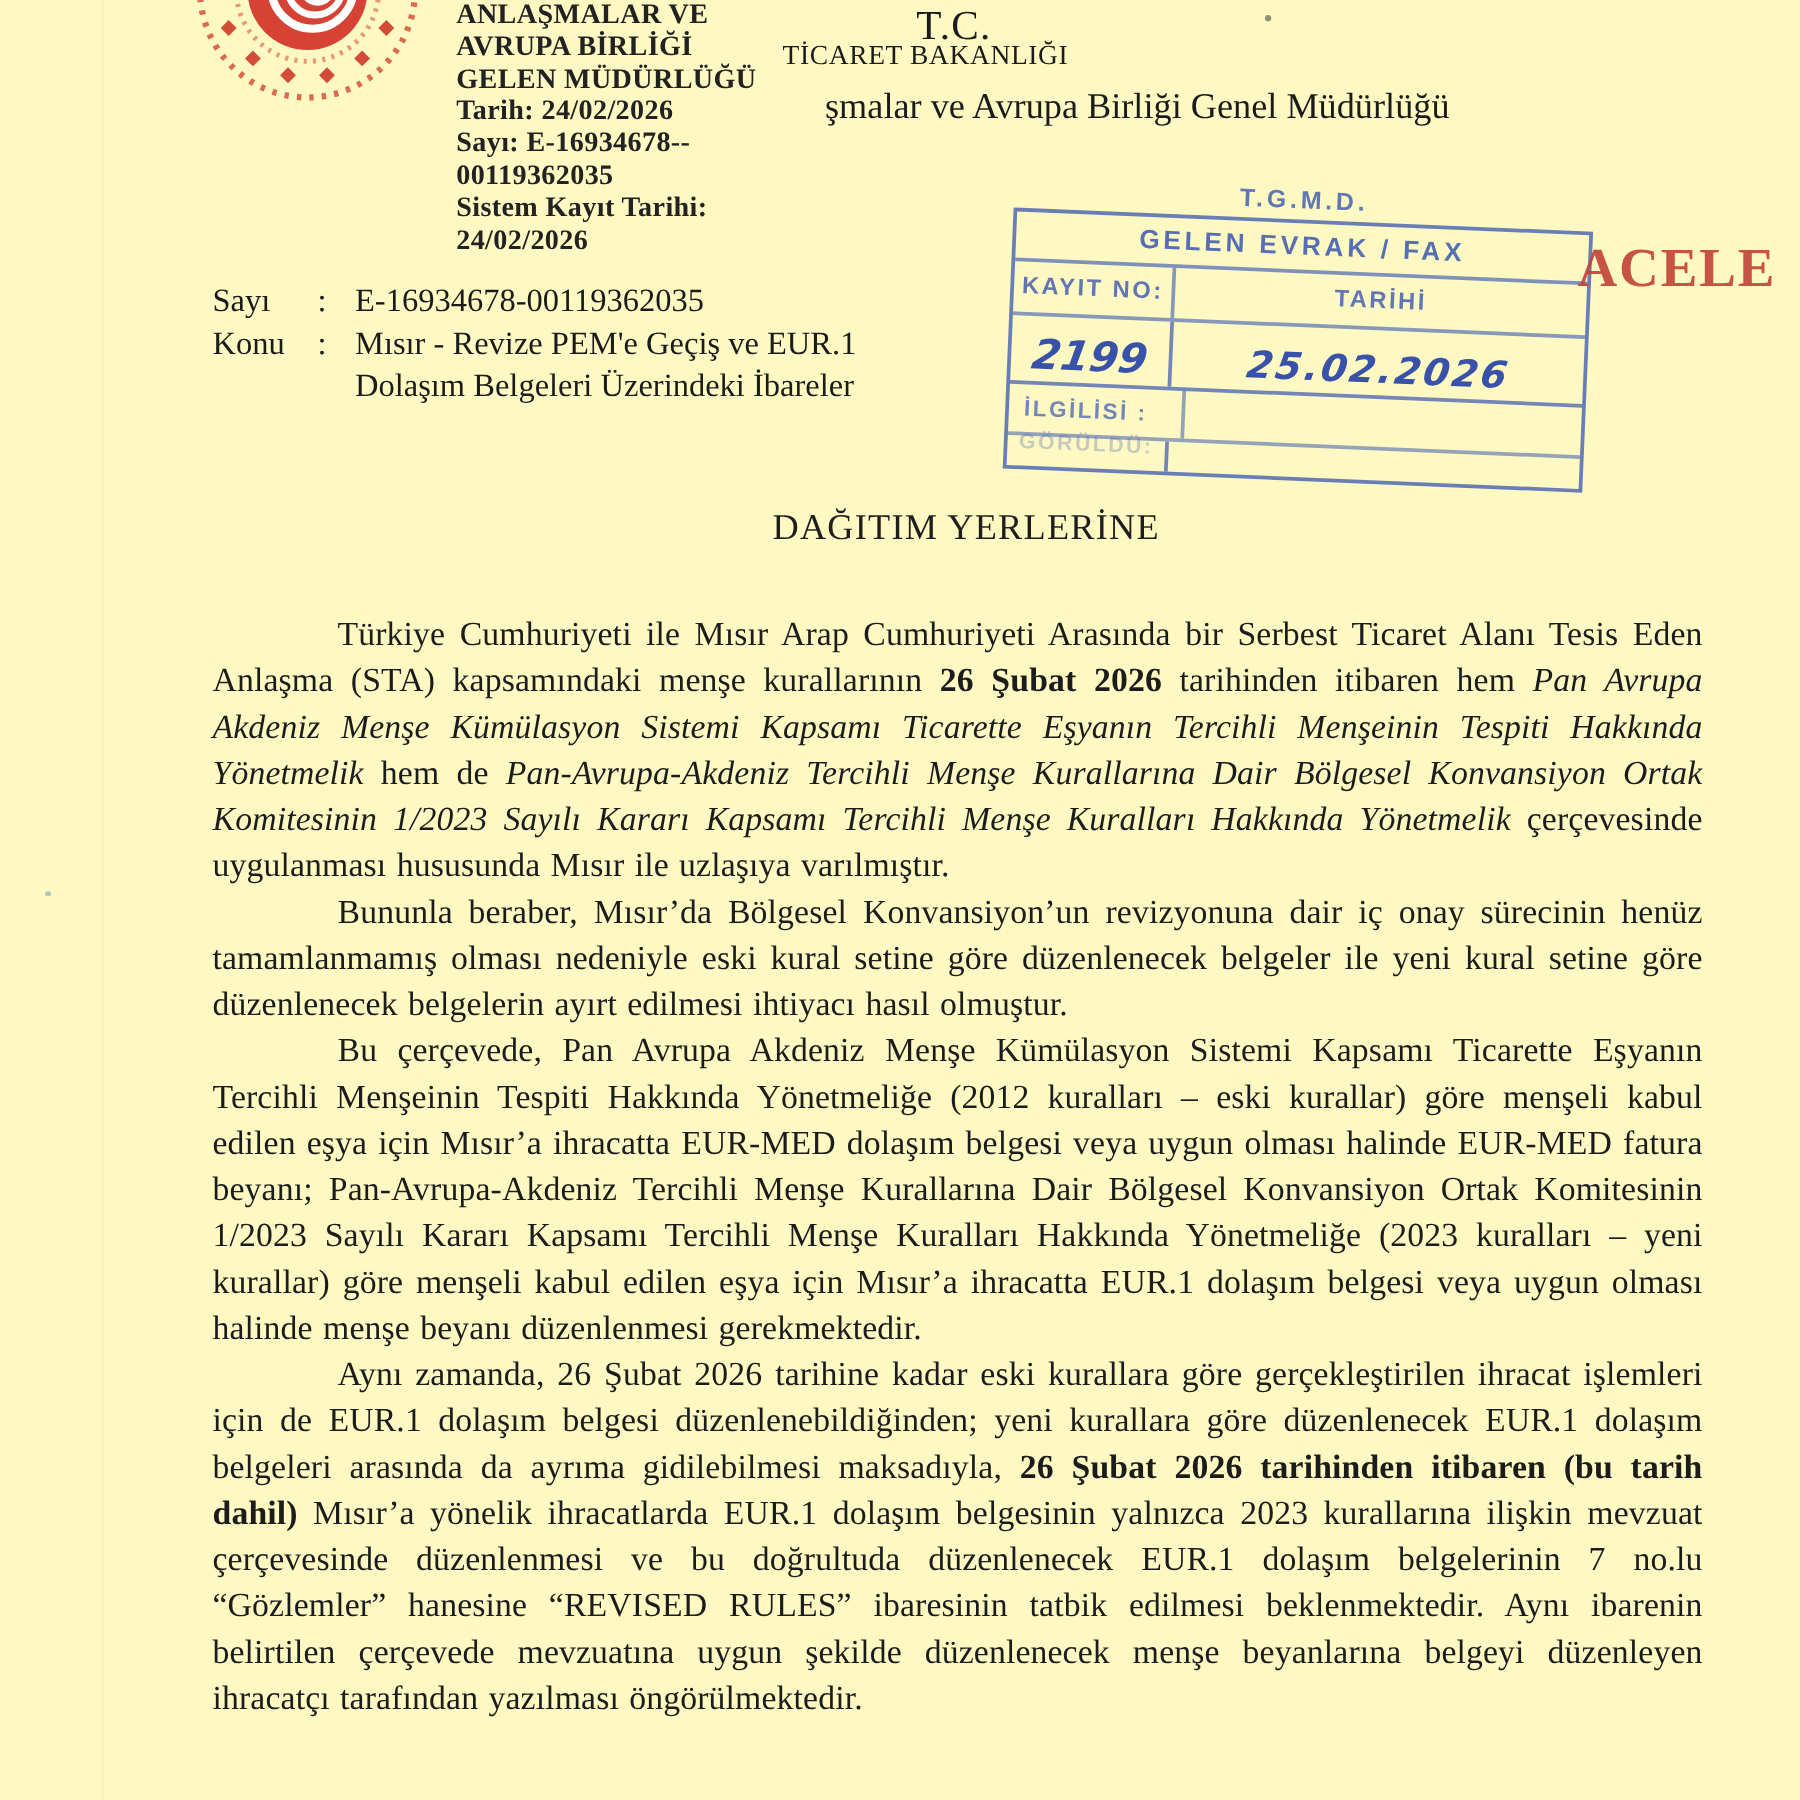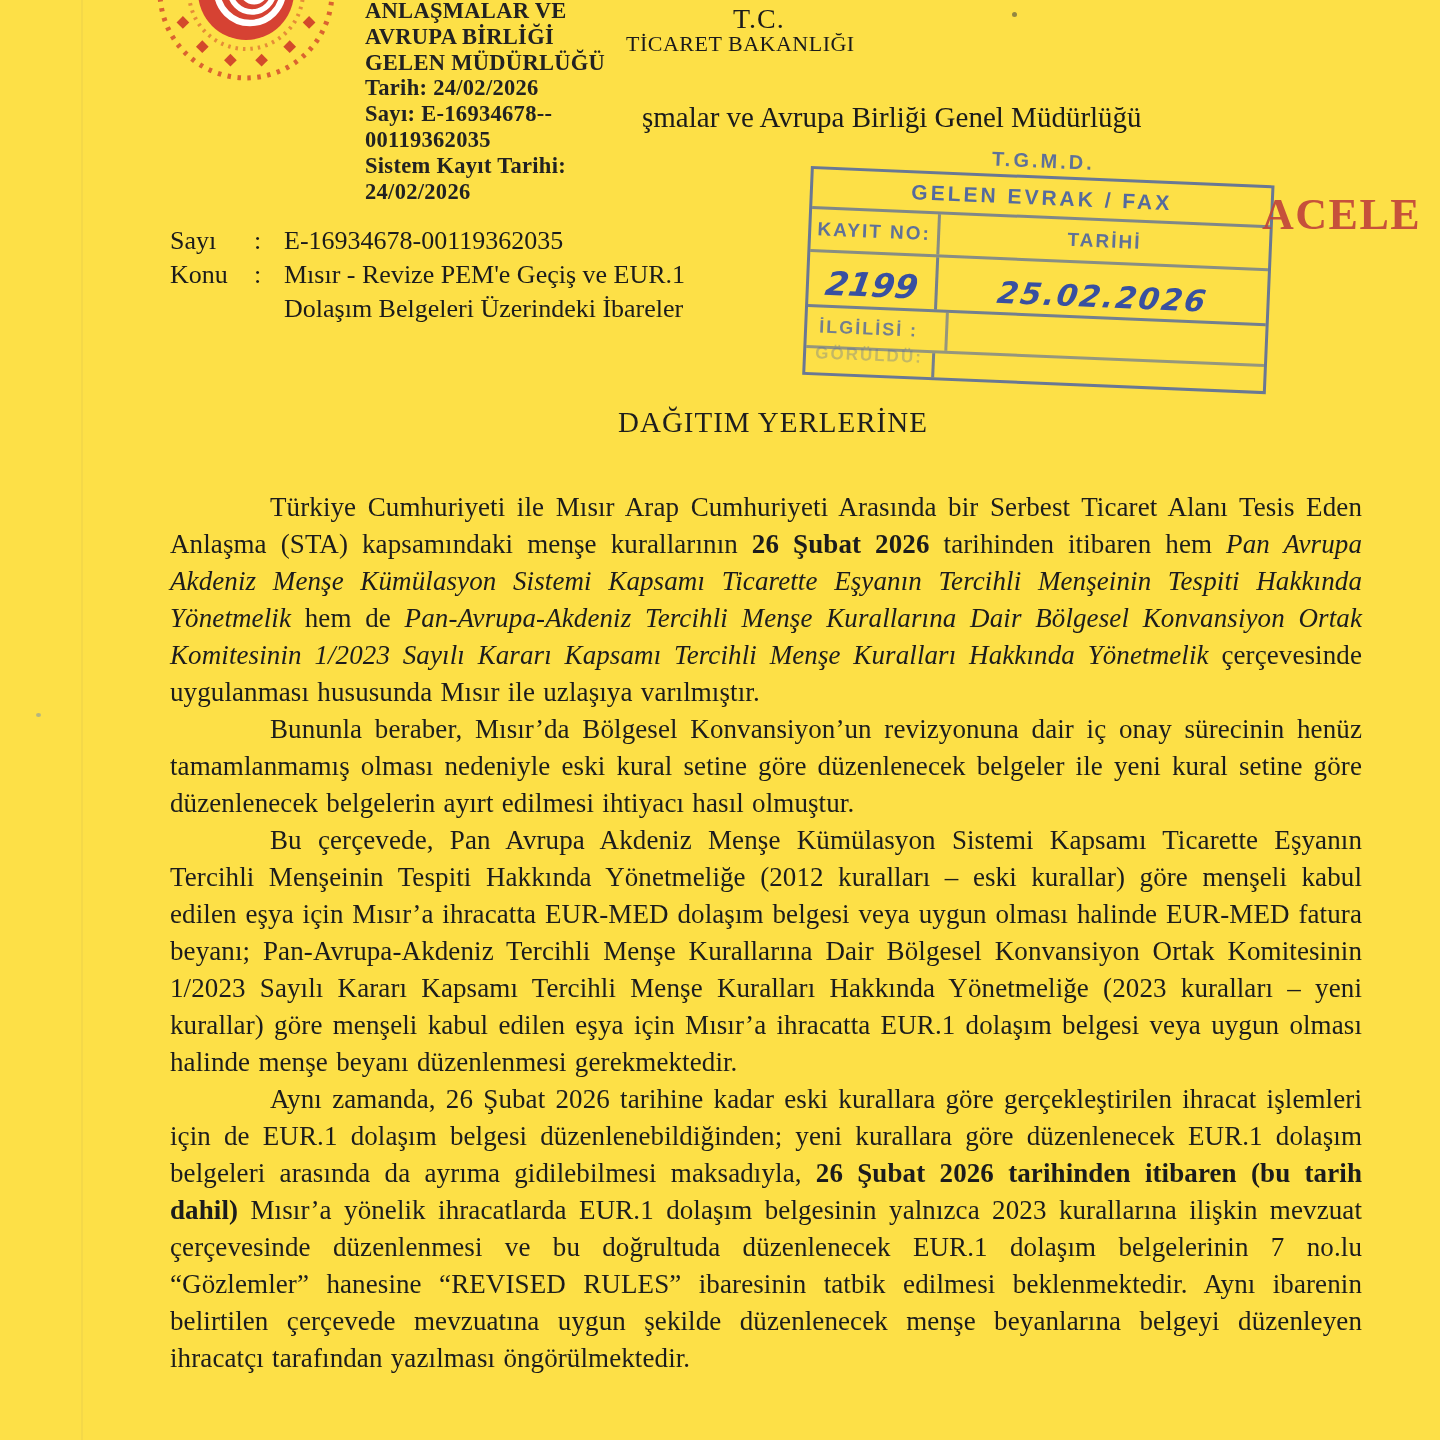--- a/index.html
+++ b/index.html
@@ -1,31 +1,31 @@
 <!DOCTYPE html>
 <html lang="tr"><head>
 <meta charset="utf-8">
 <style>
   html,body{margin:0;padding:0;background:#e8e8e8;}
   .page{
     position:relative;width:1440px;height:1440px;margin:0 auto;
-    background:#fde047;overflow:hidden;color:#1b1b1b;
+    background:#fef9c3;overflow:hidden;color:#1b1b1b;
     font-family:"Liberation Serif",serif;
   }
   
   .logo-wrap{position:absolute;left:152px;top:-102px;width:188px;height:188px;}
   .letterhead-text{
     position:absolute;left:365px;top:-2px;width:285px;
     font-weight:bold;font-size:22.5px;line-height:25.8px;
     letter-spacing:.3px;color:#222;
   }
   .center-head{position:absolute;left:0;top:0;width:1440px;}
-  .tc{position:absolute;left:733px;top:3px;font-size:28px;letter-spacing:1px;}
+  .tc{position:absolute;left:733px;top:3px;font-size:33px;letter-spacing:1px;}
   .ministry{position:absolute;left:626px;top:31px;font-size:22px;letter-spacing:.5px;}
-  .directorate{position:absolute;left:642px;top:69px;font-size:29px;margin-top:32px;}
+  .directorate{position:absolute;left:660px;top:69px;font-size:29px;}
   
   .ref-block{position:absolute;left:170px;top:224px;font-size:26px;line-height:34px;}
   .ref-row{display:flex;}
   .ref-label{width:84px;}
   .ref-colon{width:30px;}
   
   .stamp{
     position:absolute;left:812px;top:140px;width:464px;
     transform:rotate(2.4deg);transform-origin:top left;
     font-family:"Liberation Sans",sans-serif;color:#3453b0;

